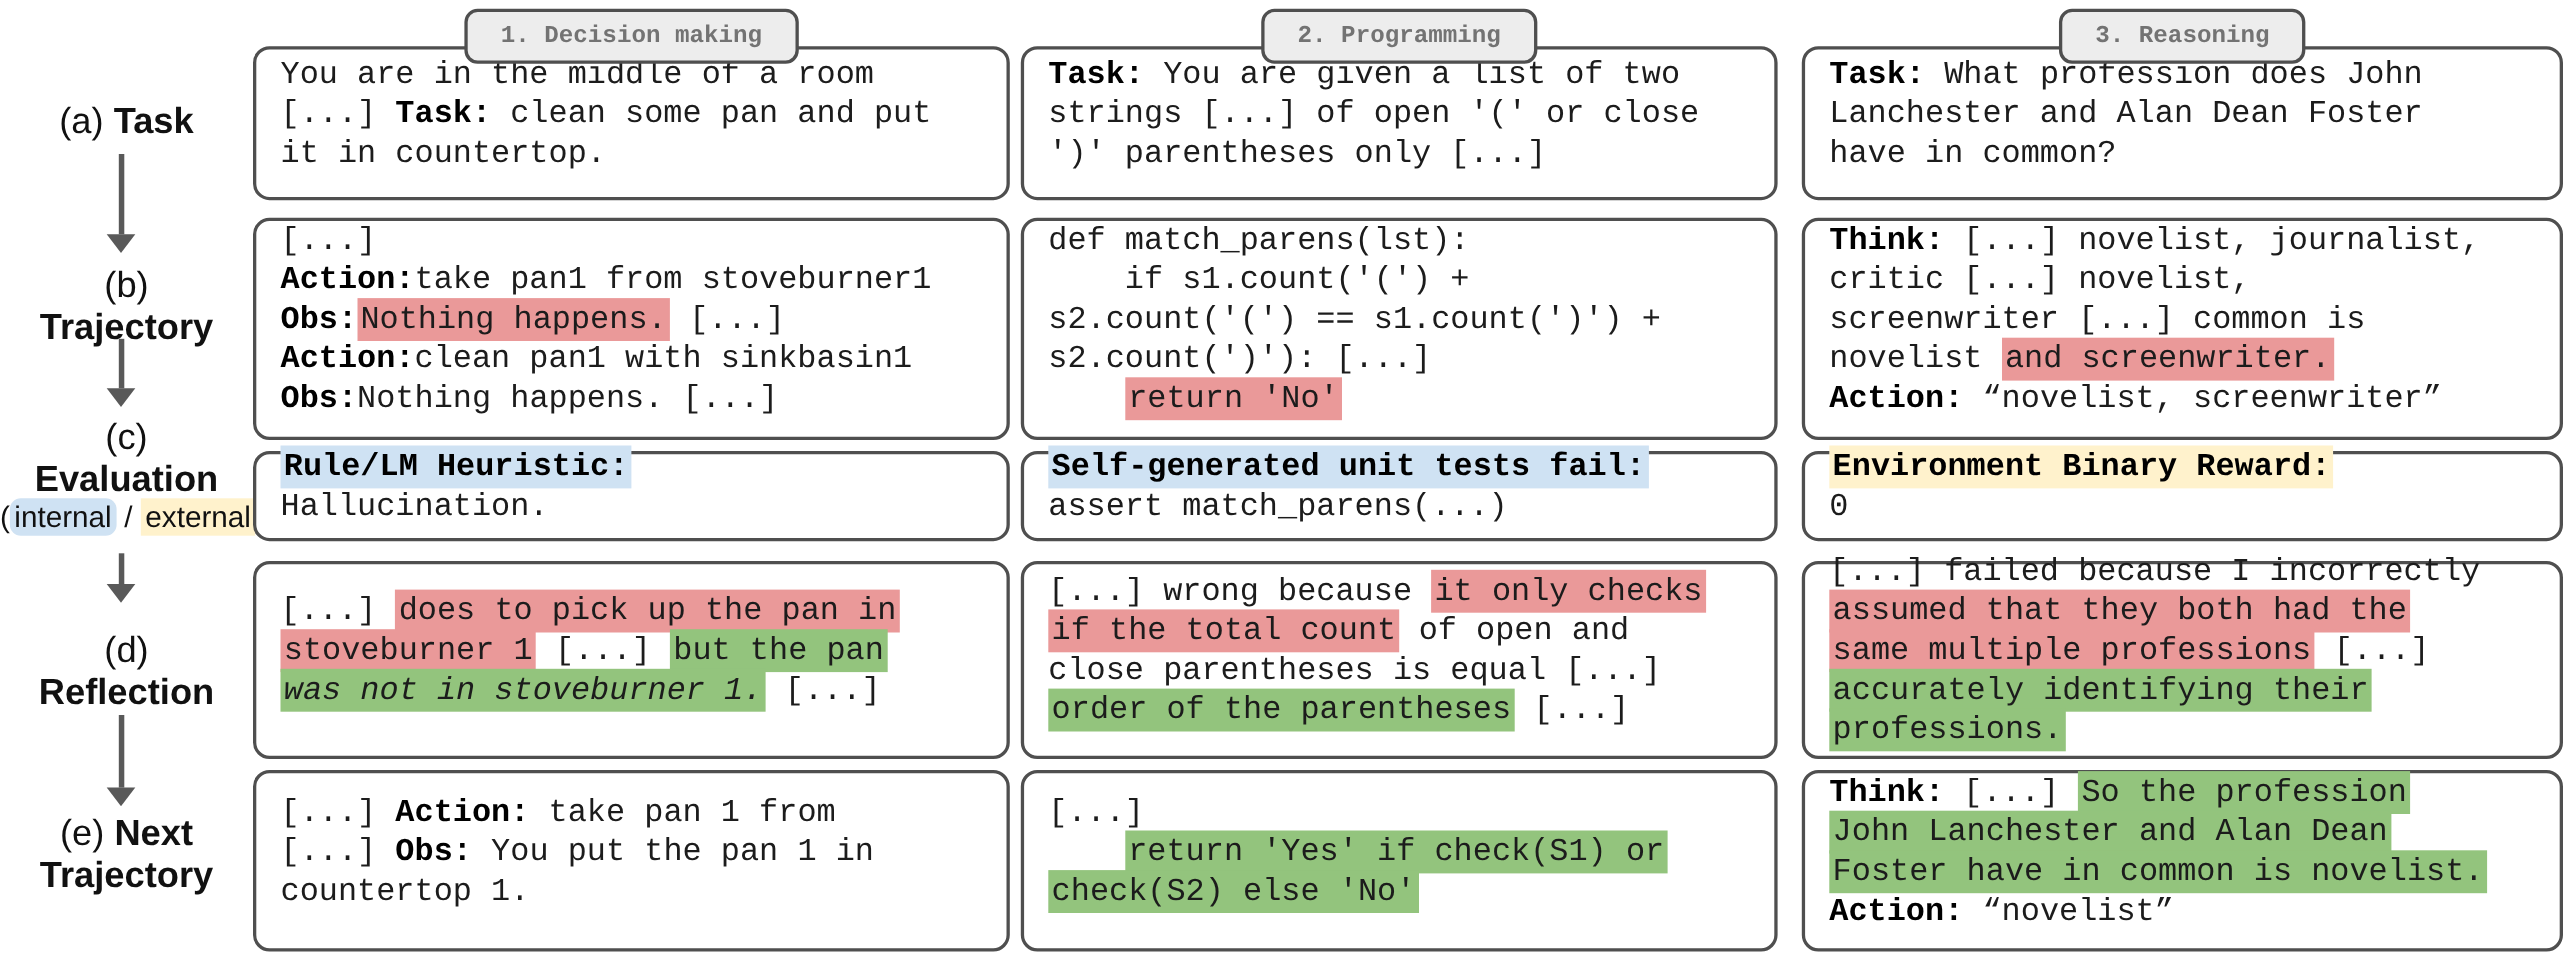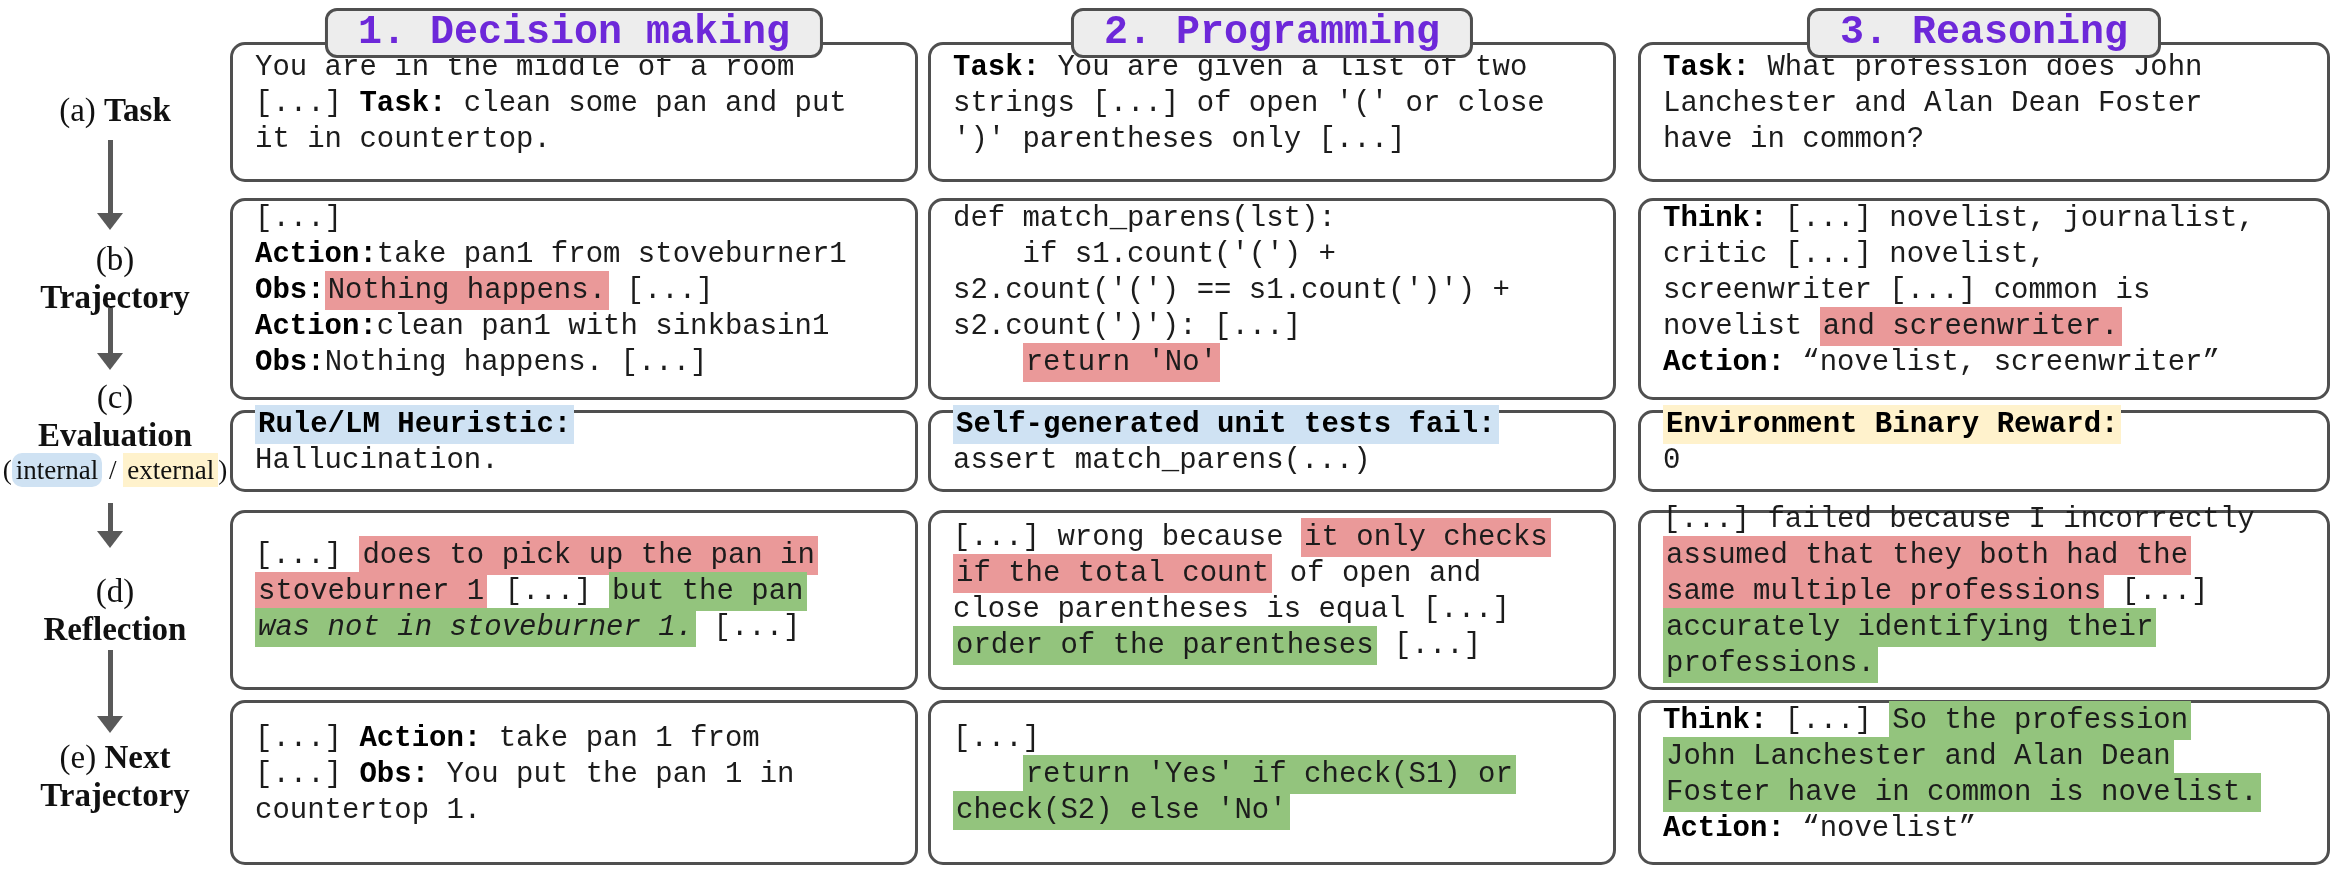--- a/index.html
+++ b/index.html
@@ -8,21 +8,21 @@
     position:relative;
     width:2340px; height:877px;
     background:#ffffff;
     font-family:"Liberation Mono","DejaVu Sans Mono",monospace;
     color:#1c1c1c;
     overflow:hidden;
   }
 
   
   .rail { position:absolute; left:0; top:0; width:246px; height:877px;
-          font-family:Liberation Serif, serif; }
+          font-family:Liberation Sans, sans-serif; }
   .rail-item { position:absolute; left:0; width:230px; text-align:center;
                font-size:33px; line-height:38px; color:#111; }
   .rail-item b { font-weight:bold; }
   .rail-sub { font-size:27px; line-height:32px; white-space:nowrap; }
   .rail-sub .hl { padding:2px 4px; }
 
   .arrow { position:absolute; left:96px; width:28px; }
   .arrow .stem { width:5px; margin:0 auto; background:#595959; }
   .arrow .head { width:0; height:0; margin:0 auto;
                  border-left:13px solid transparent;
@@ -31,22 +31,22 @@
 
   
   .col { position:absolute; top:0; height:877px; }
   .col-1 { left:230px;  width:688px; }
   .col-2 { left:928px;  width:688px; }
   .col-3 { left:1638px; width:692px; }
 
   .pill {
     position:absolute; top:8px; left:50%; transform:translateX(-50%);
     background:#ededed; border:3px solid #4f4f4f; border-radius:12px;
-    font-weight:bold; font-size:40px; line-height:34px;
-    padding:5px 30px; white-space:nowrap; z-index:3; color:#6d28d9;
+    font-weight:bold; font-size:22px; line-height:34px;
+    padding:5px 30px; white-space:nowrap; z-index:3; color:#737373;
   }
 
   .box {
     position:absolute; left:0; right:0;
     background:#ffffff; border:3px solid #4f4f4f; border-radius:15px;
     display:flex; flex-direction:column; justify-content:center;
     padding:6px 10px 22px 22px; z-index:1;
   }
   .box-task       { top:42px;  height:140px; }
   .box-trajectory { top:198px; height:202px; }

